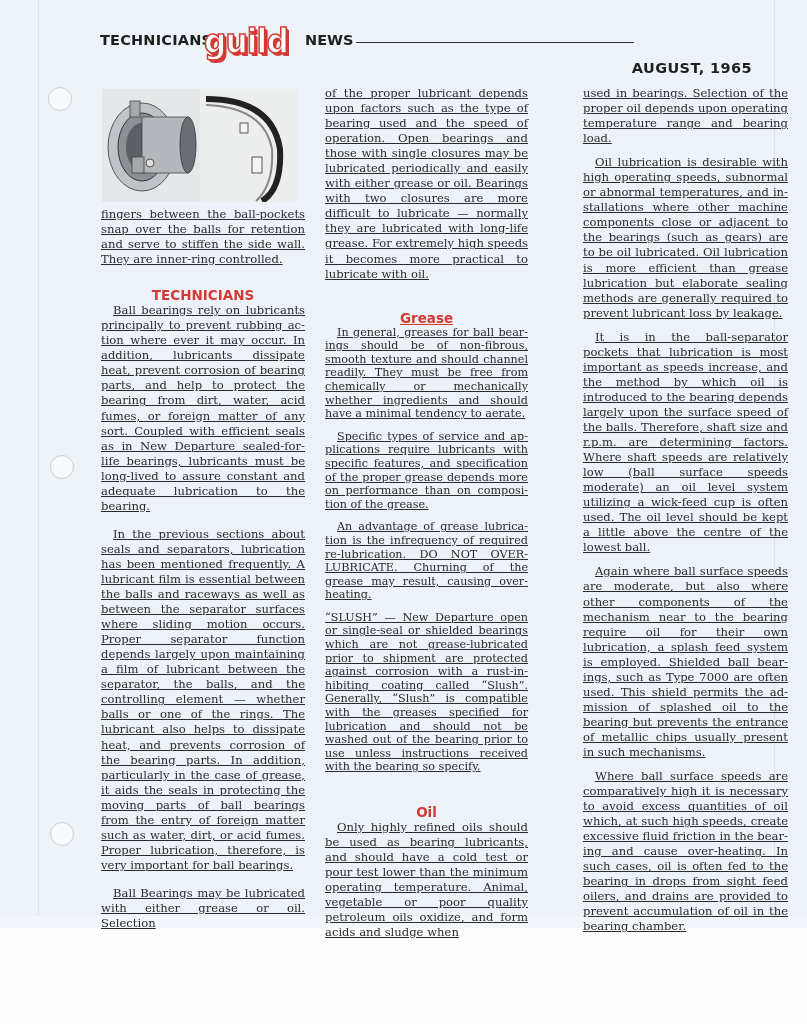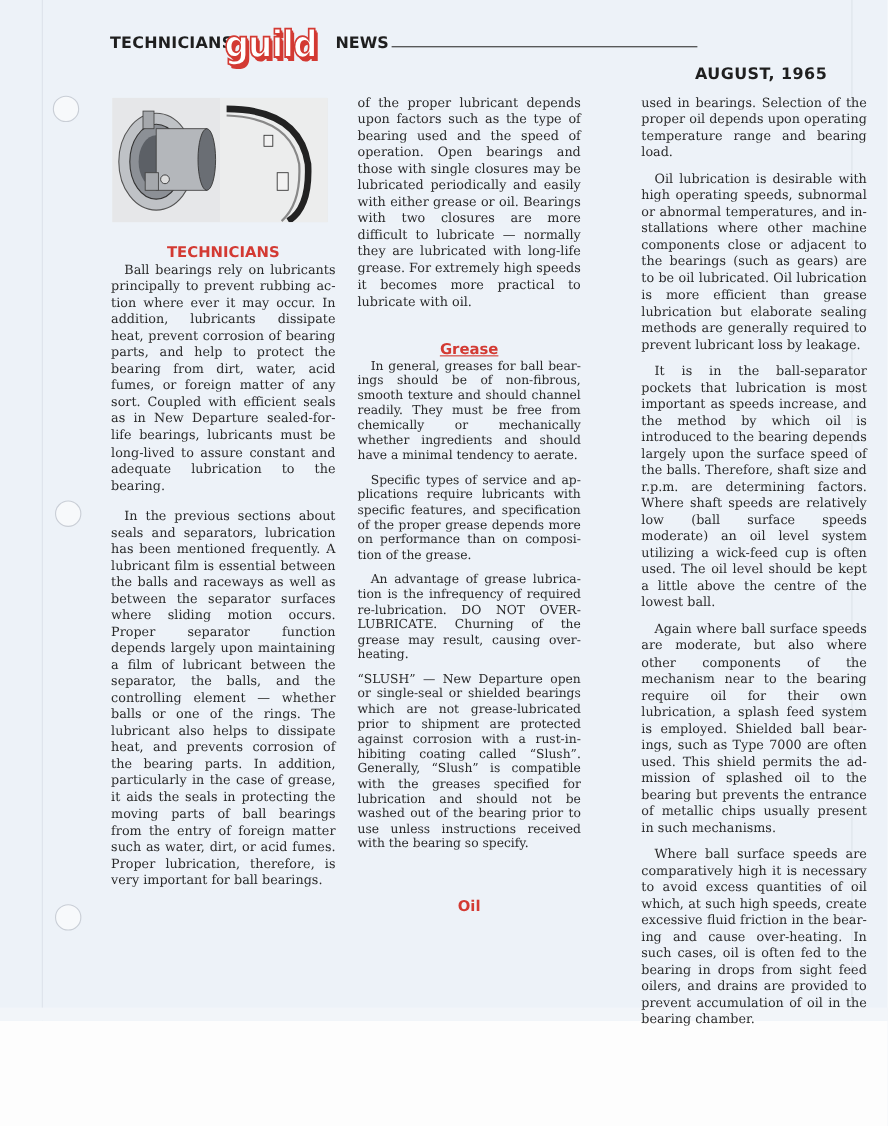--- a/index.html
+++ b/index.html
@@ -33,21 +33,21 @@
     font-weight: bold; font-size: 14.5px; color: #1f1f1f; text-align: center; }
   .mh-rule { position: absolute; left: 256px; top: 16px; width: 278px; height: 1px; background: #333; }
   .mh-date { position: absolute; right: 0; top: 6px; font-family: "DejaVu Sans", "Liberation Sans", sans-serif;
     font-weight: bold; font-size: 14.5px; color: #1f1f1f; letter-spacing: 0.4px; margin-top: 28px; }
 
   
   .col { position: absolute; top: 86px; width: 204px; font-size: 11.6px; line-height: 15.05px; color: #2a2a2a; }
   .col1 { left: 101px; }
   .col2 { left: 325px; width: 203px; }
   .col3 { left: 548px; width: 205px; margin-left: 35px; }
-  .col p { margin: 0 0 9px 0; text-align: justify; text-indent: 12px; hyphens: manual; }
+  .col p { margin: 0 0 9px 0; text-align: justify; text-indent: 12px; hyphens: manual; text-decoration: underline; }
   .col p.noindent { text-indent: 0; }
   .col h2 {
     margin: 0; text-align: center; font-family: "DejaVu Sans", "Liberation Sans", sans-serif;
     font-weight: bold; color: #d33a33; font-size: 13.5px; line-height: 16px;
   }
   .col2 p.tight, .col2 .tight { font-size: 11.2px; line-height: 13.6px; }
 
   
   .figure { position: relative; width: 196px; height: 113px; margin: 3px 0 5px 1px; background: #e9eaec; overflow: hidden; }
   .figure svg { display: block; }
@@ -86,33 +86,36 @@
         <rect x="28" y="12" width="10" height="16" fill="#a5a8ac" stroke="#444" stroke-width="0.8"></rect>
         <rect x="30" y="68" width="12" height="16" fill="#a5a8ac" stroke="#444" stroke-width="0.8"></rect>
         <circle cx="48" cy="74" r="4" fill="#ddd" stroke="#333" stroke-width="0.8"></circle>
 
         <path d="M104 10 Q170 10 178 60 Q180 100 160 112" fill="none" stroke="#222" stroke-width="6"></path>
         <path d="M104 16 Q162 18 170 60 Q172 96 154 112" fill="none" stroke="#888" stroke-width="2"></path>
         <rect x="150" y="68" width="10" height="16" fill="#f2f2f2" stroke="#333" stroke-width="0.8"></rect>
         <rect x="138" y="34" width="8" height="10" fill="#f2f2f2" stroke="#333" stroke-width="0.8"></rect>
       </svg>
     </div>
+    <p class="noindent">fingers between the ball-pockets snap over the balls for retention and serve to stiffen the side wall. They are inner-ring controlled.</p>
     <h2 style="margin-top:20px;">TECHNICIANS</h2>
     <p>Ball bearings rely on lubricants principally to prevent rubbing ac­tion where ever it may occur. In addition, lubricants dissipate heat, prevent corrosion of bearing parts, and help to protect the bearing from dirt, water, acid fumes, or foreign matter of any sort. Coupled with efficient seals as in New Departure sealed-for-life bearings, lubricants must be long-lived to assure con­stant and adequate lubrication to the bearing.</p>
     <p style="margin-top:13px;">In the previous sections about seals and separators, lubrication has been mentioned frequently. A lubri­cant film is essential between the balls and raceways as well as be­tween the separator surfaces where sliding motion occurs. Proper sepa­rator function depends largely upon maintaining a film of lubricant be­tween the separator, the balls, and the controlling element — whether balls or one of the rings. The lubri­cant also helps to dissipate heat, and prevents corrosion of the bear­ing parts. In addition, particularly in the case of grease, it aids the seals in protecting the moving parts of ball bearings from the entry of foreign matter such as water, dirt, or acid fumes. Proper lubrication, therefore, is very important for ball bearings.</p>
+    <p style="margin-top:13px;">Ball Bearings may be lubricated with either grease or oil. Selection</p>
   </div>
 
   <div class="col col2">
     <p class="noindent">of the proper lubricant depends upon factors such as the type of bearing used and the speed of oper­ation. Open bearings and those with single closures may be lubricated periodically and easily with either grease or oil. Bearings with two closures are more difficult to lubri­cate — normally they are lubricated with long-life grease. For extremely high speeds it becomes more prac­tical to lubricate with oil.</p>
     <h2 style="margin-top:28px;text-decoration:underline;">Grease</h2>
     <p class="tight">In general, greases for ball bear­ings should be of non-fibrous, smooth texture and should channel readily. They must be free from chemically or mechanically whether ingredients and should have a minimal tendency to aerate.</p>
     <p class="tight">Specific types of service and ap­plications require lubricants with specific features, and specification of the proper grease depends more on performance than on composi­tion of the grease.</p>
     <p class="tight">An advantage of grease lubrica­tion is the infrequency of required re-lubrication. DO NOT OVER-LUBRICATE. Churning of the grease may result, causing over­heating.</p>
     <p class="tight noindent">“SLUSH” — New Departure open or single-seal or shielded bearings which are not grease-lubricated prior to shipment are protected against corrosion with a rust-in­hibiting coating called “Slush”. Gen­erally, “Slush” is compatible with the greases specified for lubrication and should not be washed out of the bearing prior to use unless in­structions received with the bear­ing so specify.</p>
-    <h2 style="margin-top:42px;">Oil</h2>
+    <h2 style="margin-top:30px;">Oil</h2>
+    <p>Only highly refined oils should be used as bearing lubricants, and should have a cold test or pour test lower than the minimum operating temperature. Animal, vegetable or poor quality petroleum oils oxidize, and form acids and sludge when</p>
   </div>
 
   <div class="col col3">
     <p class="noindent">used in bearings. Selection of the proper oil depends upon operating temperature range and bearing load.</p>
     <p>Oil lubrication is desirable with high operating speeds, subnormal or abnormal temperatures, and in­stallations where other machine components close or adjacent to the bearings (such as gears) are to be oil lubricated. Oil lubrication is more efficient than grease lubrica­tion but elaborate sealing methods are generally required to prevent lubricant loss by leakage.</p>
     <p>It is in the ball-separator pockets that lubrication is most important as speeds increase, and the method by which oil is introduced to the bearing depends largely upon the surface speed of the balls. There­fore, shaft size and r.p.m. are deter­mining factors. Where shaft speeds are relatively low (ball surface speeds moderate) an oil level sys­tem utilizing a wick-feed cup is often used. The oil level should be kept a little above the centre of the lowest ball.</p>
     <p>Again where ball surface speeds are moderate, but also where other components of the mechanism near to the bearing require oil for their own lubrication, a splash feed sys­tem is employed. Shielded ball bear­ings, such as Type 7000 are often used. This shield permits the ad­mission of splashed oil to the bear­ing but prevents the entrance of metallic chips usually present in such mechanisms.</p>
     <p>Where ball surface speeds are comparatively high it is necessary to avoid excess quantities of oil which, at such high speeds, create excessive fluid friction in the bear­ing and cause over-heating. In such cases, oil is often fed to the bearing in drops from sight feed oilers, and drains are provided to prevent ac­cumulation of oil in the bearing chamber.</p>
   </div>
 </div>

